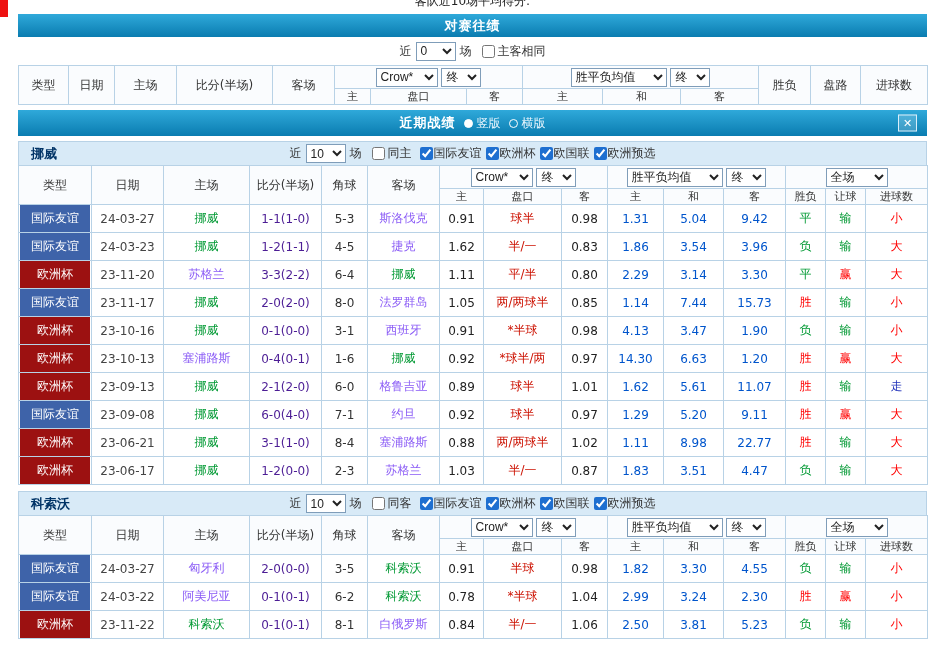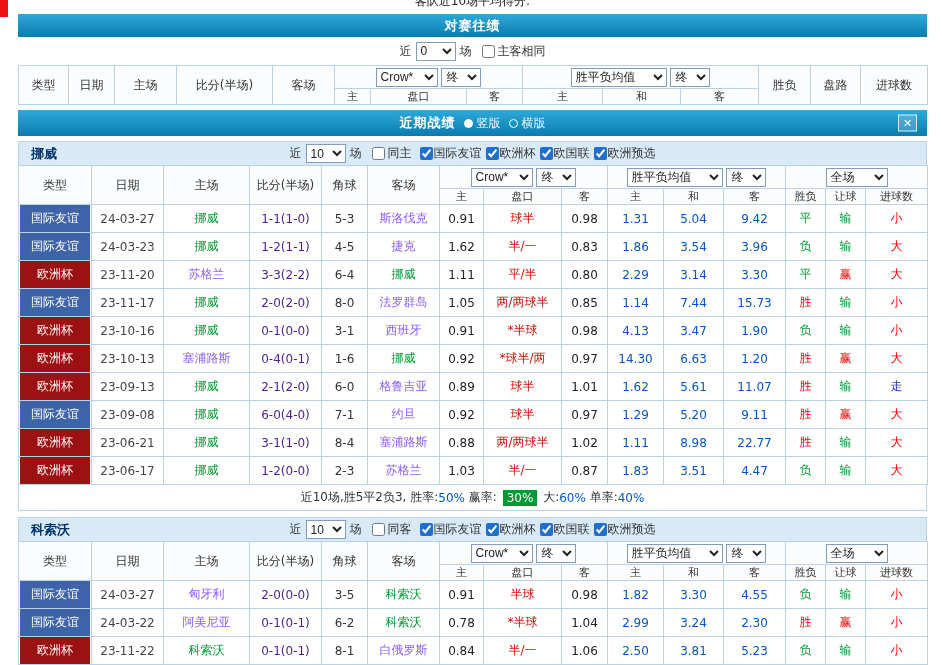--- a/index.html
+++ b/index.html
@@ -429,30 +429,20 @@
             <td class="c-odd">0.87</td>
             <td class="c-avg">1.83</td>
             <td class="c-avg">3.51</td>
             <td class="c-avg">4.47</td>
             <td class="t-green">负</td>
             <td class="t-green">输</td>
             <td class="t-red">大</td>
           </tr>
         </tbody>
     </table>
-    <div class="summary">
-        <span class="sum-plain">近10场,胜5平2负3, 胜率:</span>
-        <span class="sum-blue">50%</span>
-        <span class="sum-plain"> 赢率: </span>
-        <span class="sum-green-chip">30%</span>
-        <span class="sum-plain"> 大:</span>
-        <span class="sum-blue">60%</span>
-        <span class="sum-plain"> 单率:</span>
-        <span class="sum-blue">40%</span>
-      </div>
   </div>
 
   <div class="gap6"></div>
 
   <div>
     <div class="secrow">
       <span class="team">科索沃</span>
       <span>近</span>
       <select class="sel selnear"><option>10</option></select>
       <span>场</span>

